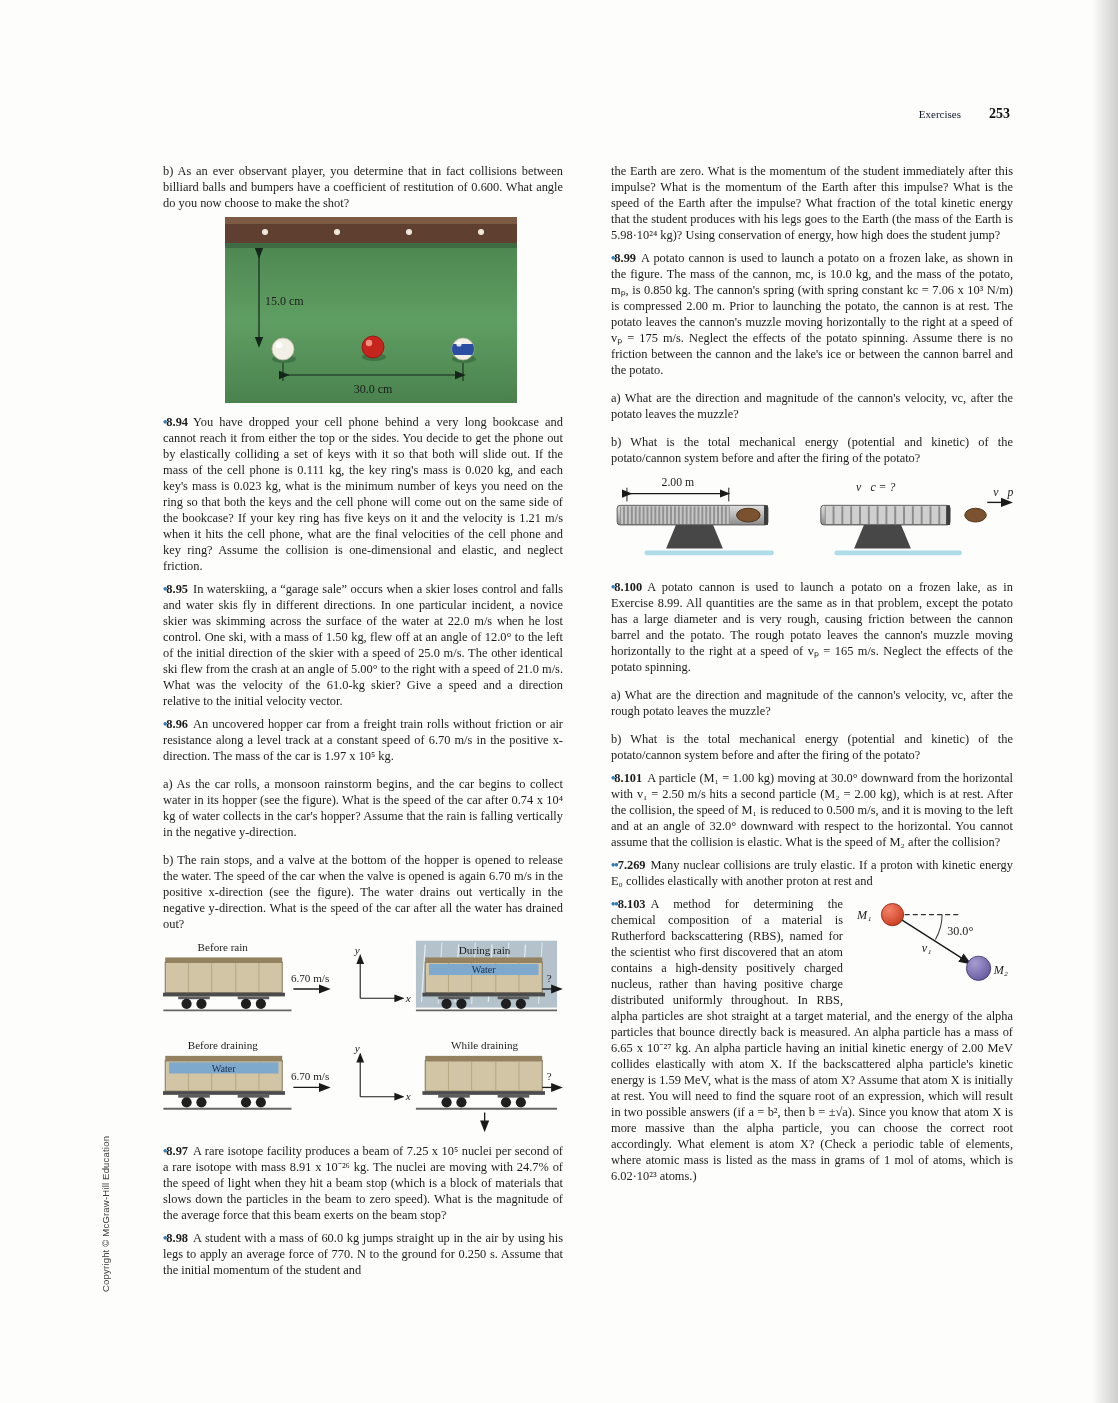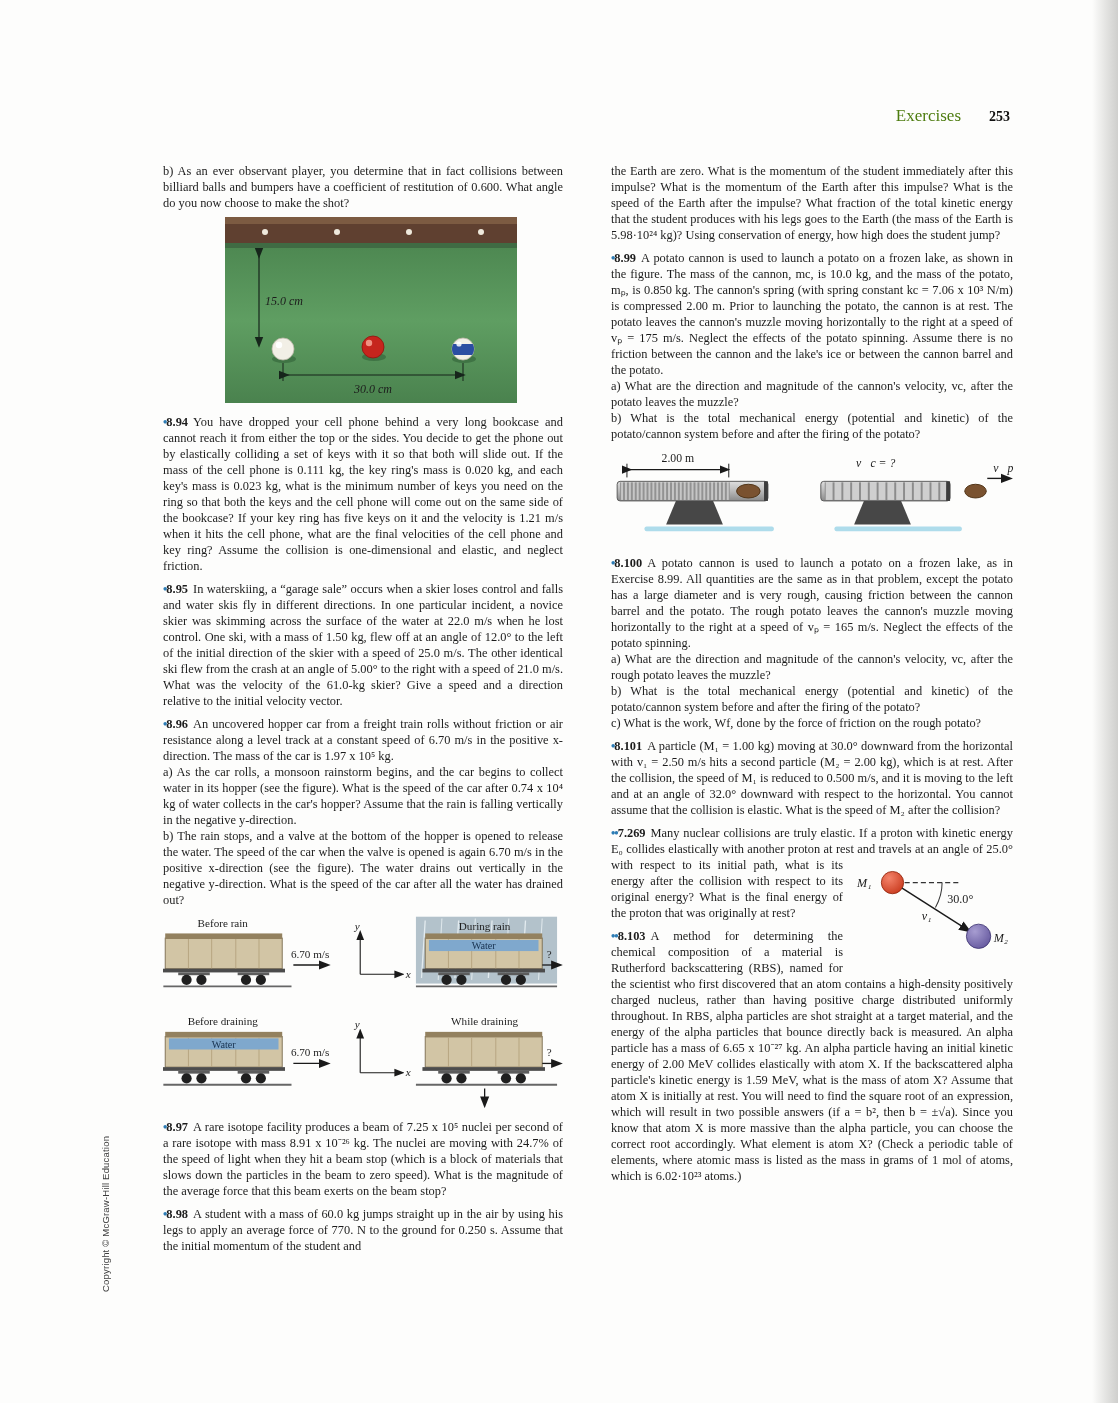--- a/index.html
+++ b/index.html
@@ -12,38 +12,38 @@
     overflow:hidden;
   }
   .page-edge {
     position:absolute; top:0; right:0; width:26px; height:100%;
     background:linear-gradient(to right, #fdfdfc 0%, #e3e3e1 55%, #cfcfcd 100%);
   }
   .running-head {
     position:absolute; top:106px; right:108px;
     display:flex; align-items:baseline; gap:28px;
   }
-  .rh-label { font-size:17px; color:#4d7c0f; }
+  .rh-label { font-size:11px; color:#0f172a; }
   .rh-page  { font-size:14px; font-weight:bold; color:#111; }
   .copyright {
     position:absolute; left:100px; top:1292px;
     transform:rotate(-90deg); transform-origin:0 0;
     font-family:"Liberation Sans", sans-serif;
     font-size:9.5px; color:#3c3c3c; white-space:nowrap; letter-spacing:.2px;
   }
   .col { position:absolute; top:163px; }
   .col-left  { left:163px; width:400px; }
   .col-right { left:611px; width:402px; }
   .para { font-size:12.4px; line-height:16px; text-align:justify; margin-top:7px; }
   .para.first { margin-top:0; }
-  .para.sub { margin-top:0; }
+  .para.sub { margin-top:12px; }
   .bullet { color:#2d7cb5; font-weight:bold; letter-spacing:-1px; }
   .pnum { font-weight:bold; margin-right:5px; }
   .figure { margin:6px 0 4px 0; }
-  .billiard-fig { padding-left:62px;font-style:italic; }
+  .billiard-fig { padding-left:62px; }
   .train-fig { margin:5px 0 3px 0;text-align:right; }
   .cannon-fig { margin:8px 0 6px 0; }
   .figtext { font-size:12px; fill:#1c1c1c; font-family:"Liberation Serif", serif; }
   .figsmall { font-size:11px; fill:#17314f; font-family:"Liberation Serif", serif; }
   .figitalic { font-style:italic; }
   .fig-float {
     float:right; width:160px; height:108px;
     margin:2px 0 2px 10px;
   }
 </style>
@@ -253,21 +253,20 @@
         <rect x="228" y="78" width="130" height="5" rx="2" fill="#aedceb"></rect>
         <ellipse cx="372" cy="42" rx="11" ry="7" fill="#7a5230" stroke="#503418" stroke-width="1"></ellipse>
         <line x1="384" y1="29" x2="406" y2="29" stroke="#1a1a1a" stroke-width="1.4" marker-end="url(#mC)"></line>
         <text x="390" y="22" class="figtext figitalic">v⃗p</text>
       </svg>
     </div>
 
     <p class="para"><span class="bullet">•</span><span class="pnum">8.100</span><span>A potato cannon is used to launch a potato on a frozen lake, as in Exercise 8.99. All quantities are the same as in that problem, except the potato has a large diameter and is very rough, causing friction between the cannon barrel and the potato. The rough potato leaves the cannon's muzzle moving horizontally to the right at a speed of vₚ = 165 m/s. Neglect the effects of the potato spinning.</span></p>
     <p class="para sub"><span>a) What are the direction and magnitude of the cannon's velocity, vc, after the rough potato leaves the muzzle?</span></p>
     <p class="para sub"><span>b) What is the total mechanical energy (potential and kinetic) of the potato/cannon system before and after the firing of the potato?</span></p>
-    <p class="para sub"><span>c) What is the work, Wf, done by the force of friction on the rough potato?</span></p>
 
     <p class="para"><span class="bullet">•</span><span class="pnum">8.101</span><span>A particle (M₁ = 1.00 kg) moving at 30.0° downward from the horizontal with v₁ = 2.50 m/s hits a second particle (M₂ = 2.00 kg), which is at rest. After the collision, the speed of M₁ is reduced to 0.500 m/s, and it is moving to the left and at an angle of 32.0° downward with respect to the horizontal. You cannot assume that the collision is elastic. What is the speed of M₂ after the collision?</span></p>
 
     <p class="para"><span class="bullet">••</span><span class="pnum">7.269</span><span>Many nuclear collisions are truly elastic. If a proton with kinetic energy E₀ collides elastically with another proton at rest and</span>
       <span class="fig-float">
         <svg width="160" height="108" viewBox="0 0 158 106">
           <defs>
             <marker id="mX" markerWidth="9" markerHeight="8" refX="6" refY="4" orient="auto">
               <path d="M0,0.5 L9,4 L0,7.5 Z" fill="#1a1a1a"></path>
             </marker>
@@ -284,19 +283,19 @@
           <circle cx="39" cy="23" r="11" fill="url(#gR)" stroke="#8e2008" stroke-width="0.8"></circle>
           <line x1="51" y1="23" x2="106" y2="23" stroke="#333" stroke-width="1.2" stroke-dasharray="5,3"></line>
           <path d="M 88,23 A 49,49 0 0 1 81.4,47.5" stroke="#333" fill="none" stroke-width="1"></path>
           <text x="93" y="43" class="figtext">30.0°</text>
           <line x1="48.5" y1="28.5" x2="113.6" y2="70" stroke="#1a1a1a" stroke-width="1.4" marker-end="url(#mX)"></line>
           <text x="68" y="60" class="figtext figitalic">v₁</text>
           <circle cx="124" cy="76" r="12" fill="url(#gP)" stroke="#3c3170" stroke-width="0.8"></circle>
           <text x="139" y="82" class="figtext figitalic">M₂</text>
         </svg>
       </span>
-      <span>travels at an angle of 25.0° with respect to its initial path, what is its energy after the collision with respect to its original energy? What is the final energy of the proton that was originally at rest?</span></p>
+      </p>
 
     <p class="para"><span class="bullet">••</span><span class="pnum">8.103</span><span>A method for determining the chemical composition of a material is Rutherford backscattering (RBS), named for the scientist who first discovered that an atom contains a high-density positively charged nucleus, rather than having positive charge distributed uniformly throughout. In RBS, alpha particles are shot straight at a target material, and the energy of the alpha particles that bounce directly back is measured. An alpha particle has a mass of 6.65 x 10⁻²⁷ kg. An alpha particle having an initial kinetic energy of 2.00 MeV collides elastically with atom X. If the backscattered alpha particle's kinetic energy is 1.59 MeV, what is the mass of atom X? Assume that atom X is initially at rest. You will need to find the square root of an expression, which will result in two possible answers (if a = b², then b = ±√a). Since you know that atom X is more massive than the alpha particle, you can choose the correct root accordingly. What element is atom X? (Check a periodic table of elements, where atomic mass is listed as the mass in grams of 1 mol of atoms, which is 6.02·10²³ atoms.)</span></p>
 
   </div>
 
 </div>
 
 </body></html>

